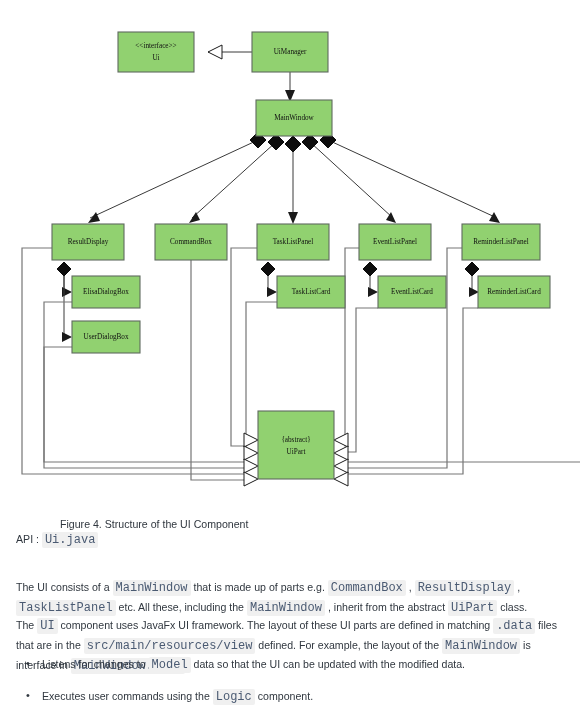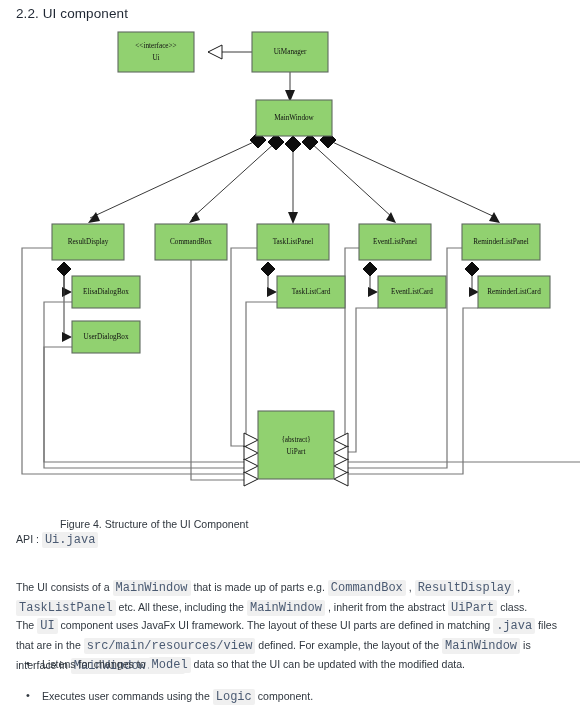--- a/index.html
+++ b/index.html
@@ -137,21 +137,20 @@
     padding: 1px 3px;
     border-radius: 2px;
     white-space: nowrap;
   }
 </style>
 </head>
 <body>
 
 <div class="page">
 
-  <div class="heading">2.2. UI component</div>
 
   <div class="figure-wrap">
     <svg width="588" height="485" viewBox="0 0 588 485" xmlns="http://www.w3.org/2000/svg">
 
       <g>
         <line class="edge" x1="252" y1="36" x2="208" y2="36"></line>
         <polygon class="hollow-tri" points="208,36 222,29 222,43"></polygon>
       </g>
 
       <g>
@@ -335,21 +334,21 @@
   <div class="api-line">
     <span>API :</span>
     <code>Ui.java</code>
   </div>
 
   <div class="body-text" id="p1">
     <span>The UI consists of a </span><code>MainWindow</code><span> that is made up of parts e.g. </span><code>CommandBox</code><span> , </span><code>ResultDisplay</code><span> , </span><code>TaskListPanel</code><span> etc. All these, including the </span><code>MainWindow</code><span> , inherit from the abstract </span><code>UiPart</code><span> class.</span>
   </div>
 
   <div class="body-text" id="p2">
-    <span>The </span><code>UI</code><span> component uses JavaFx UI framework. The layout of these UI parts are defined in matching </span><code>.java</code><span> files that are in the </span><code>src/main/resources/view</code><span> defined. For example, the layout of the </span><code>MainWindow</code><span> is interface in </span><code>MainWindow.fxml</code>
+    <span>The </span><code>UI</code><span> component uses JavaFx UI framework. The layout of these UI parts are defined in matching </span><code>.data</code><span> files that are in the </span><code>src/main/resources/view</code><span> defined. For example, the layout of the </span><code>MainWindow</code><span> is interface in </span><code>MainWindow.fxml</code>
   </div>
 
 
   <ul class="bullets">
     <li>
       <span>Listens for changes to </span><code>Model</code><span> data so that the UI can be updated with the modified data.</span>
     </li>
     <li>
       <span>Executes user commands using the </span><code>Logic</code><span> component.</span>
     </li>

